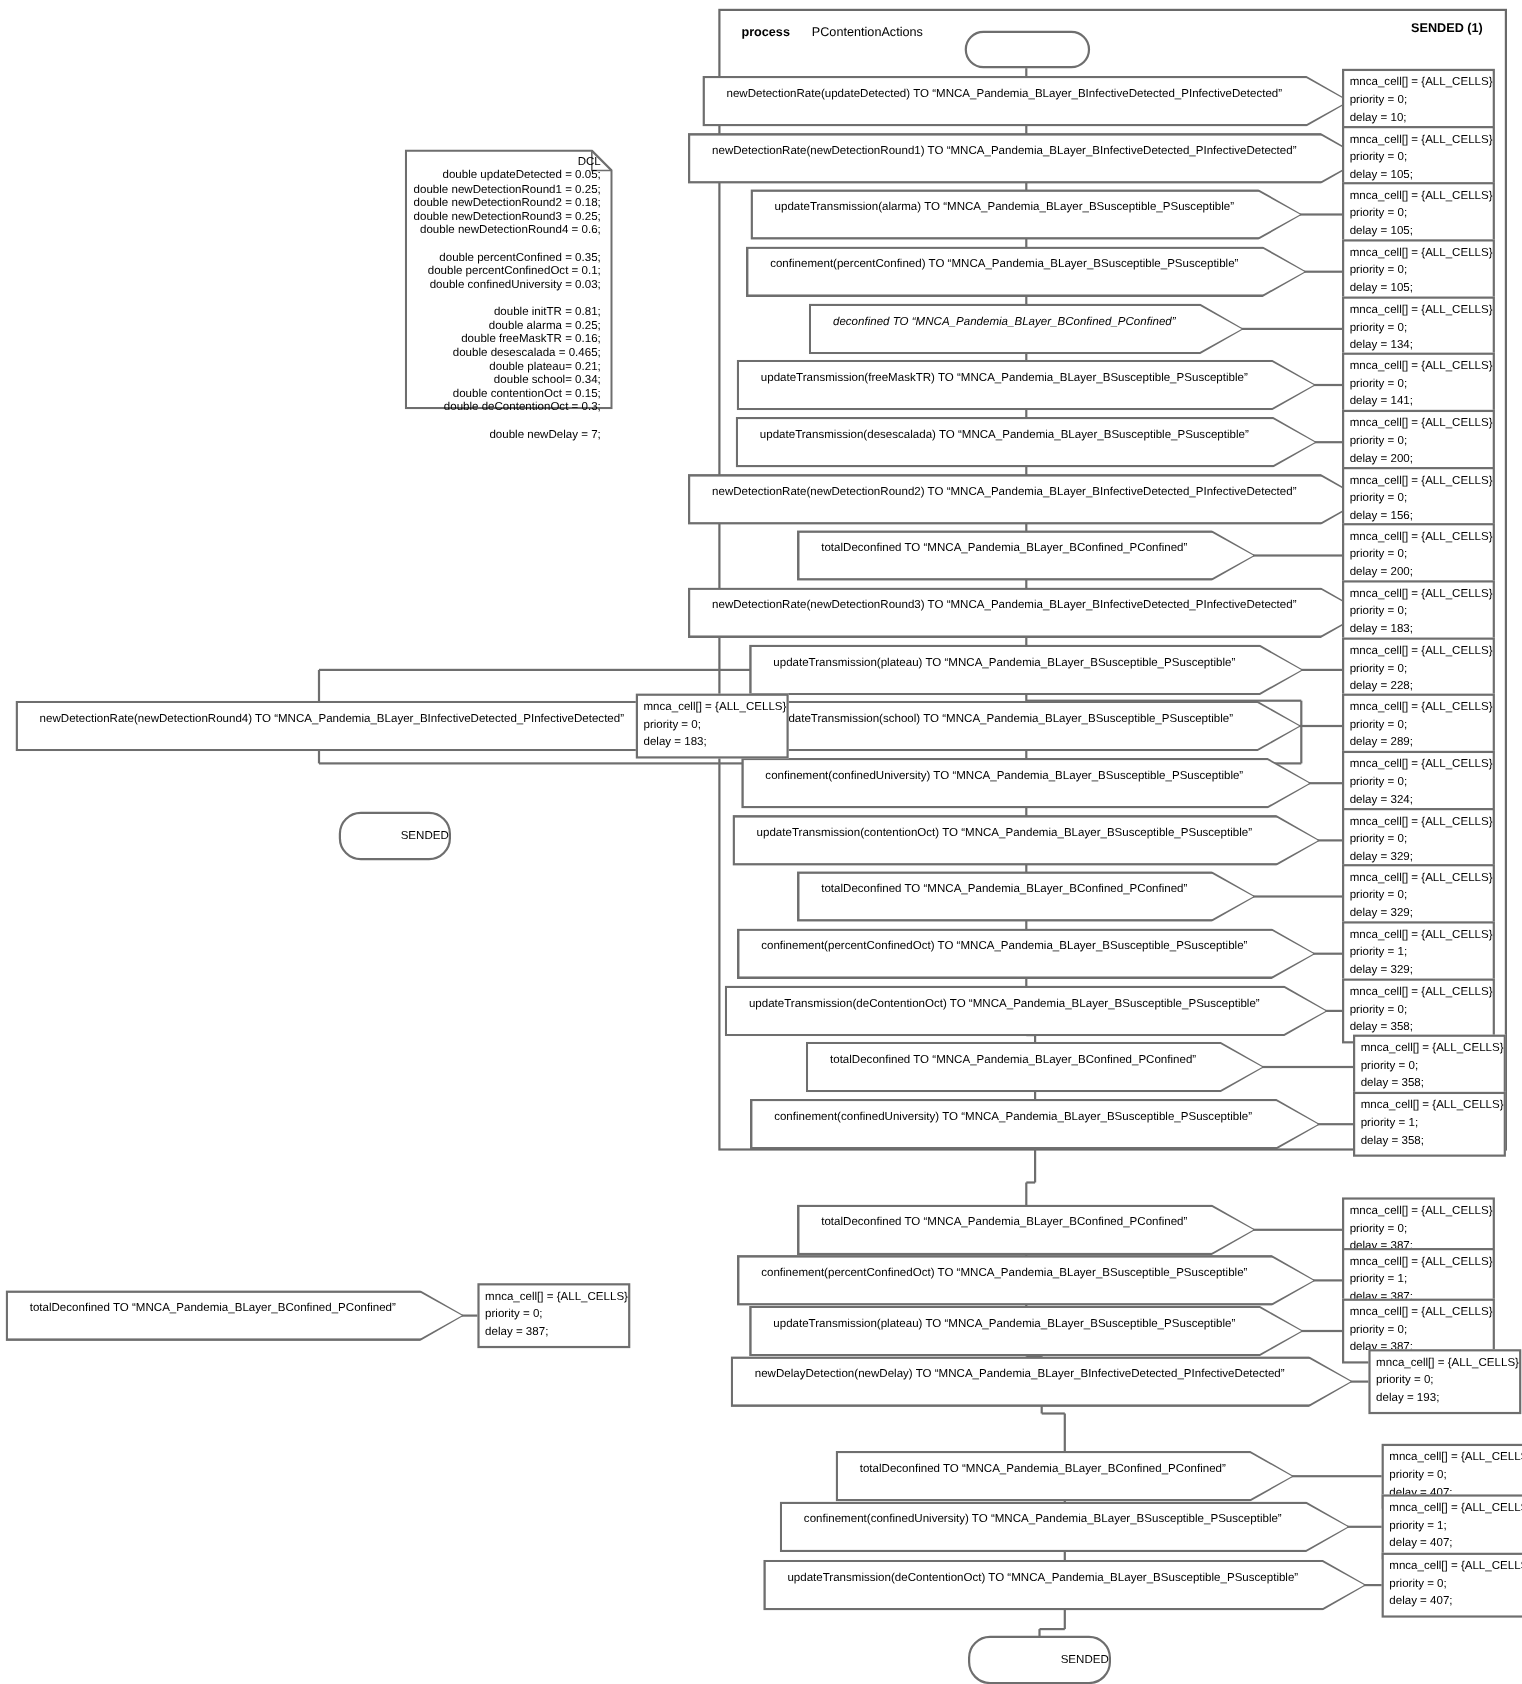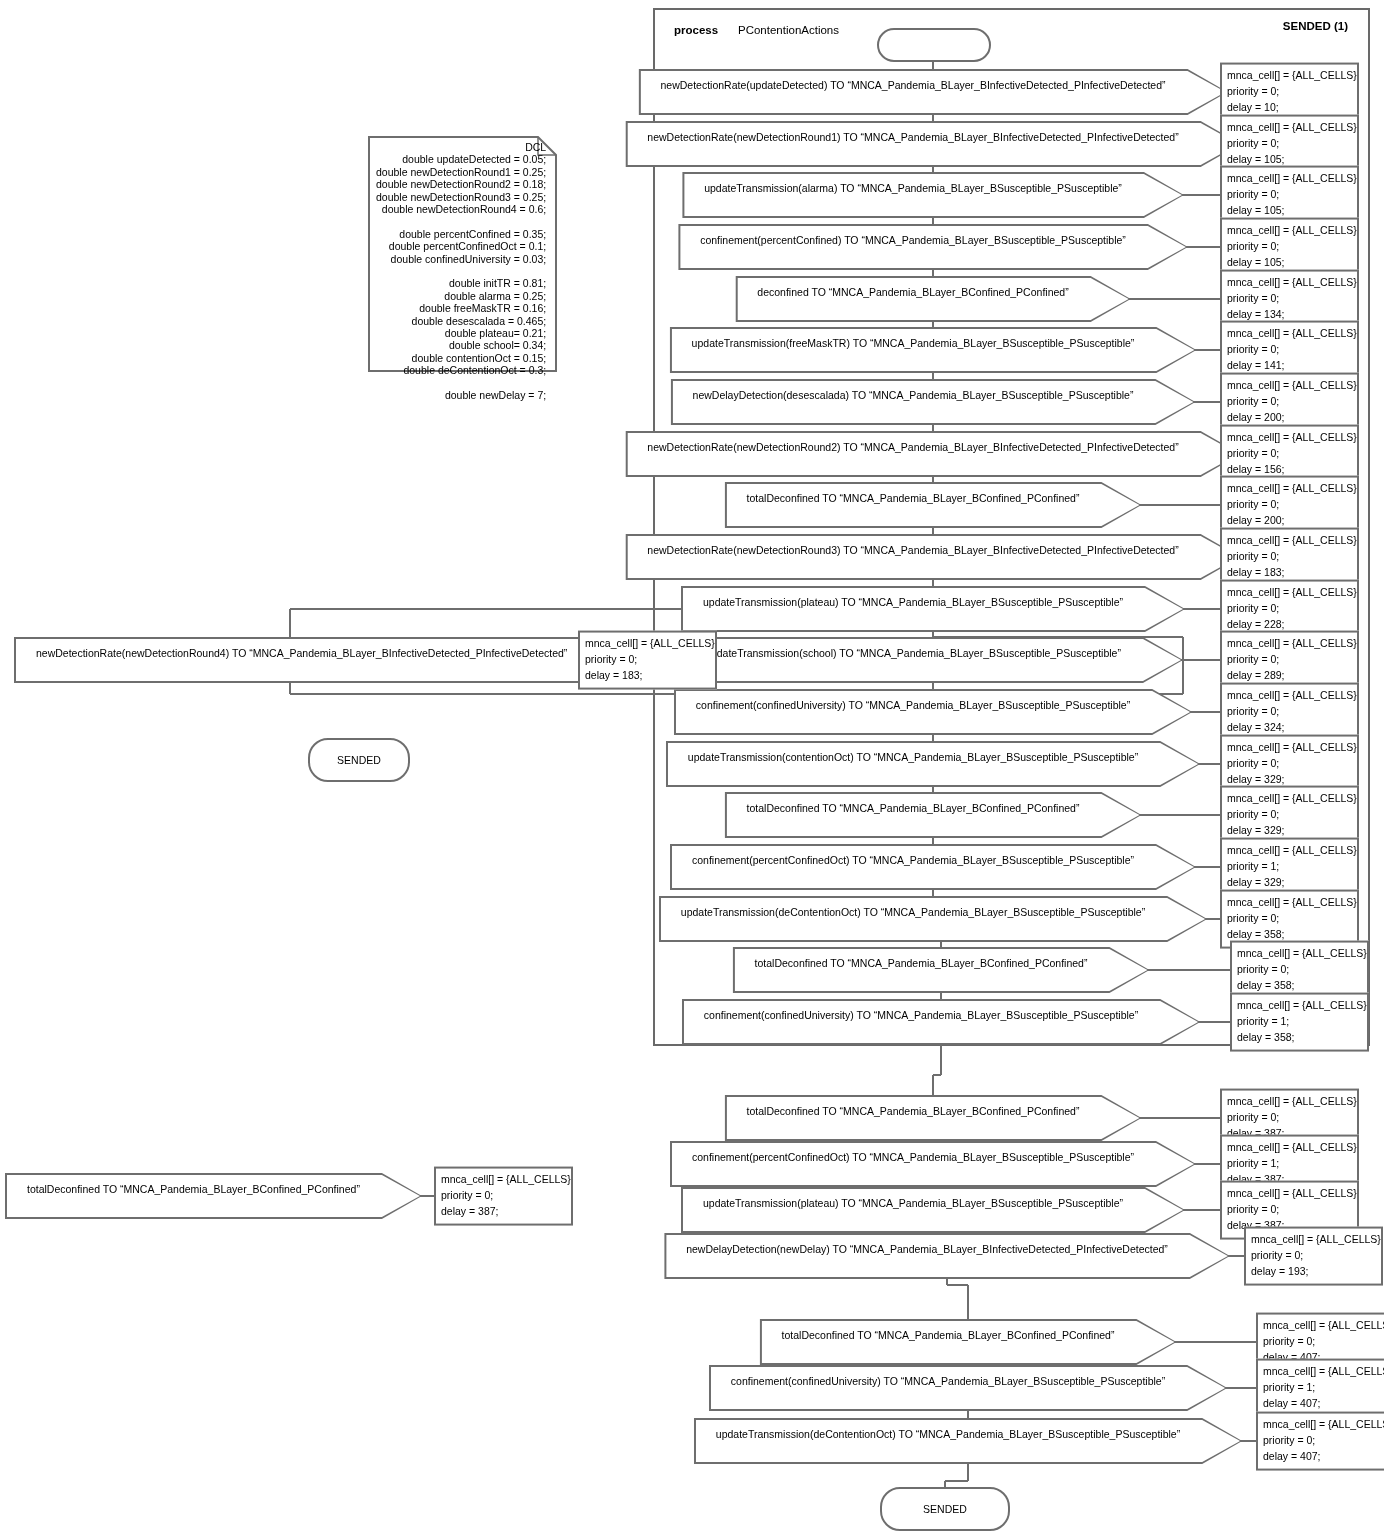--- a/index.html
+++ b/index.html
@@ -20,21 +20,21 @@
   .send .fill{position:absolute;inset:2px;background:#fff;
         clip-path:polygon(0 0, calc(100% - 38px) 0, 100% 50%, calc(100% - 38px) 100%, 0 100%);}
   .send .lbl{position:relative;display:block;padding:0 62px 0 22px;line-height:33px;
         font-size:10.5px;white-space:nowrap;}
 
   .ann{position:absolute;z-index:3;background:#fff;border:2px solid #6e6e6e;
        width:126px;padding:3px 4px 4px 5px;font-size:10.5px;line-height:1.52;
        transform:translateY(-50%);white-space:nowrap;overflow:hidden;}
 
   .state{position:absolute;z-index:2;background:#fff;border:2px solid #6e6e6e;
-         transform:translate(-50%,-50%);text-align:center;font-size:10.5px;z-index:2;}
+         transform:translate(-50%,-50%);text-align:right;font-size:10.5px;z-index:2;}
   .state .slbl{display:block;}
 
   .note{position:absolute;z-index:2;}
   .note svg{position:absolute;left:0;top:0;}
   .note .ntext{position:absolute;left:8px;top:5px;font-size:10.5px;line-height:12.4px;white-space:nowrap;text-align:right;}
   .note .ntext div{min-height:12.4px;}
 </style>
 </head>
 <body>
 
@@ -162,41 +162,41 @@
       </div>
       <div class="send" style="left: 933px; top: 247px;">
     <div class="fill"></div>
     <span class="lbl">confinement(percentConfined) TO “MNCA_Pandemia_BLayer_BSusceptible_PSusceptible”</span>
   </div>
       <div class="ann" style="left: 1220px; top: 247px;">
         <div>mnca_cell[] = {ALL_CELLS};</div>
         <div>priority = 0;</div>
         <div>delay = 105;</div>
       </div>
-      <div class="send" style="left: 933px; top: 299px;">
+      <div class="send" style="left: 933px; top: 299px; font-style: italic;">
     <div class="fill"></div>
     <span class="lbl">deconfined TO “MNCA_Pandemia_BLayer_BConfined_PConfined”</span>
   </div>
       <div class="ann" style="left: 1220px; top: 299px;">
         <div>mnca_cell[] = {ALL_CELLS};</div>
         <div>priority = 0;</div>
         <div>delay = 134;</div>
       </div>
       <div class="send" style="left: 933px; top: 350px;">
     <div class="fill"></div>
     <span class="lbl">updateTransmission(freeMaskTR) TO “MNCA_Pandemia_BLayer_BSusceptible_PSusceptible”</span>
   </div>
       <div class="ann" style="left: 1220px; top: 350px;">
         <div>mnca_cell[] = {ALL_CELLS};</div>
         <div>priority = 0;</div>
         <div>delay = 141;</div>
       </div>
       <div class="send" style="left: 933px; top: 402px;">
     <div class="fill"></div>
-    <span class="lbl">newDelayDetection(desescalada) TO “MNCA_Pandemia_BLayer_BSusceptible_PSusceptible”</span>
+    <span class="lbl">updateTransmission(desescalada) TO “MNCA_Pandemia_BLayer_BSusceptible_PSusceptible”</span>
   </div>
       <div class="ann" style="left: 1220px; top: 402px;">
         <div>mnca_cell[] = {ALL_CELLS};</div>
         <div>priority = 0;</div>
         <div>delay = 200;</div>
       </div>
       <div class="send" style="left: 933px; top: 454px; text-align: center;">
     <div class="fill"></div>
     <span class="lbl">newDetectionRate(newDetectionRound2) TO “MNCA_Pandemia_BLayer_BInfectiveDetected_PInfectiveDetected”</span>
   </div>

